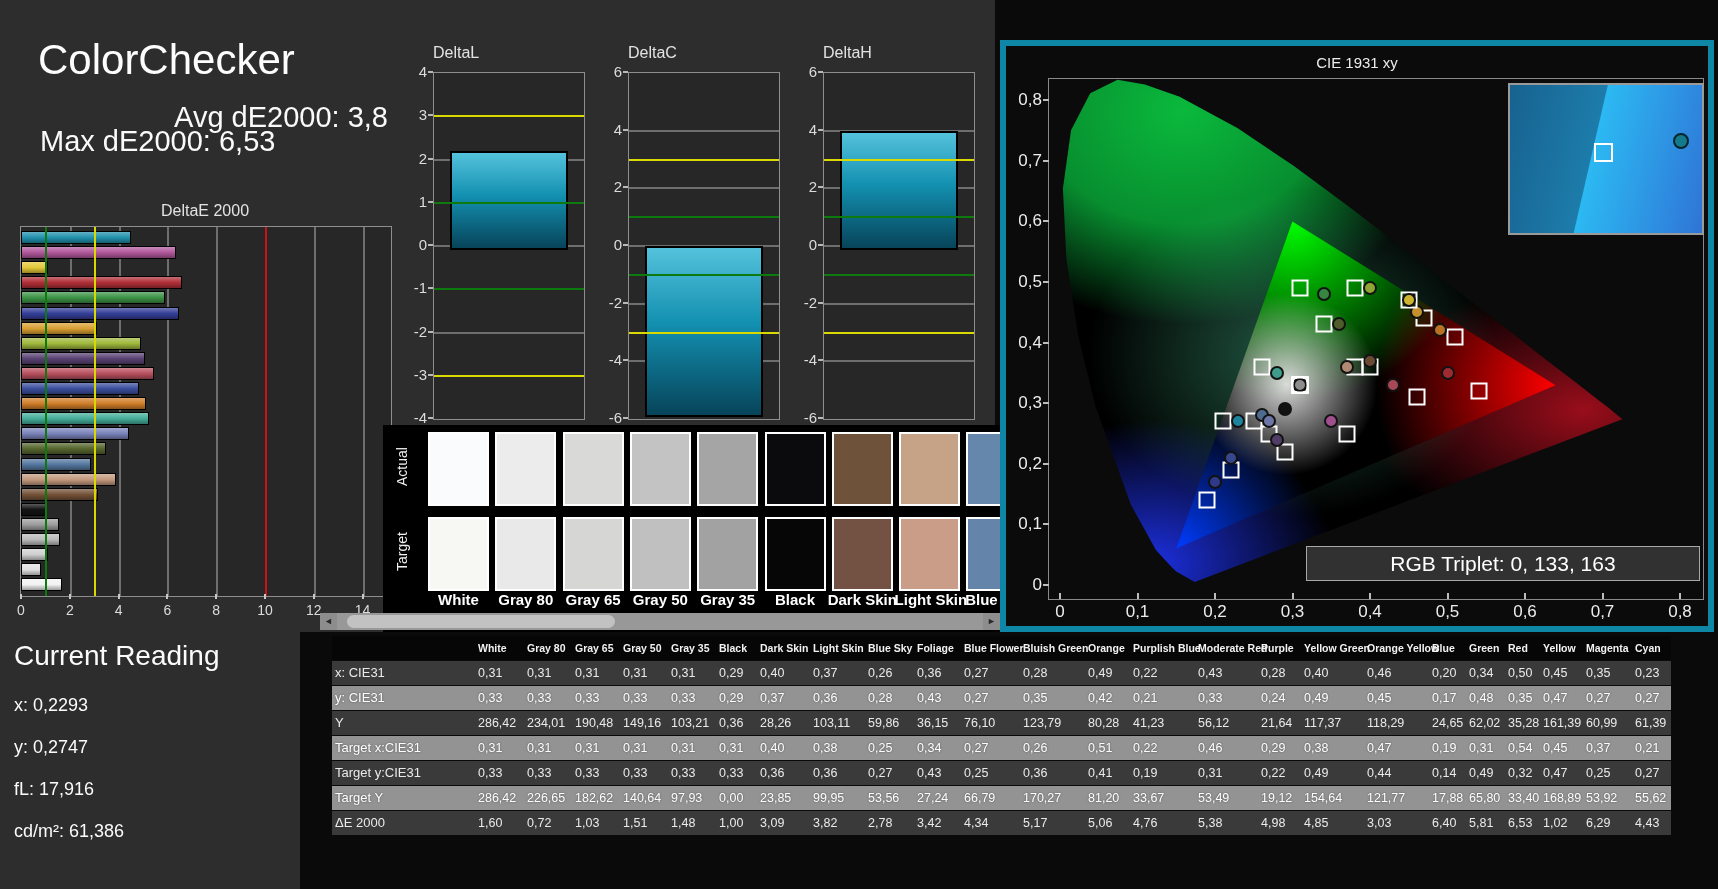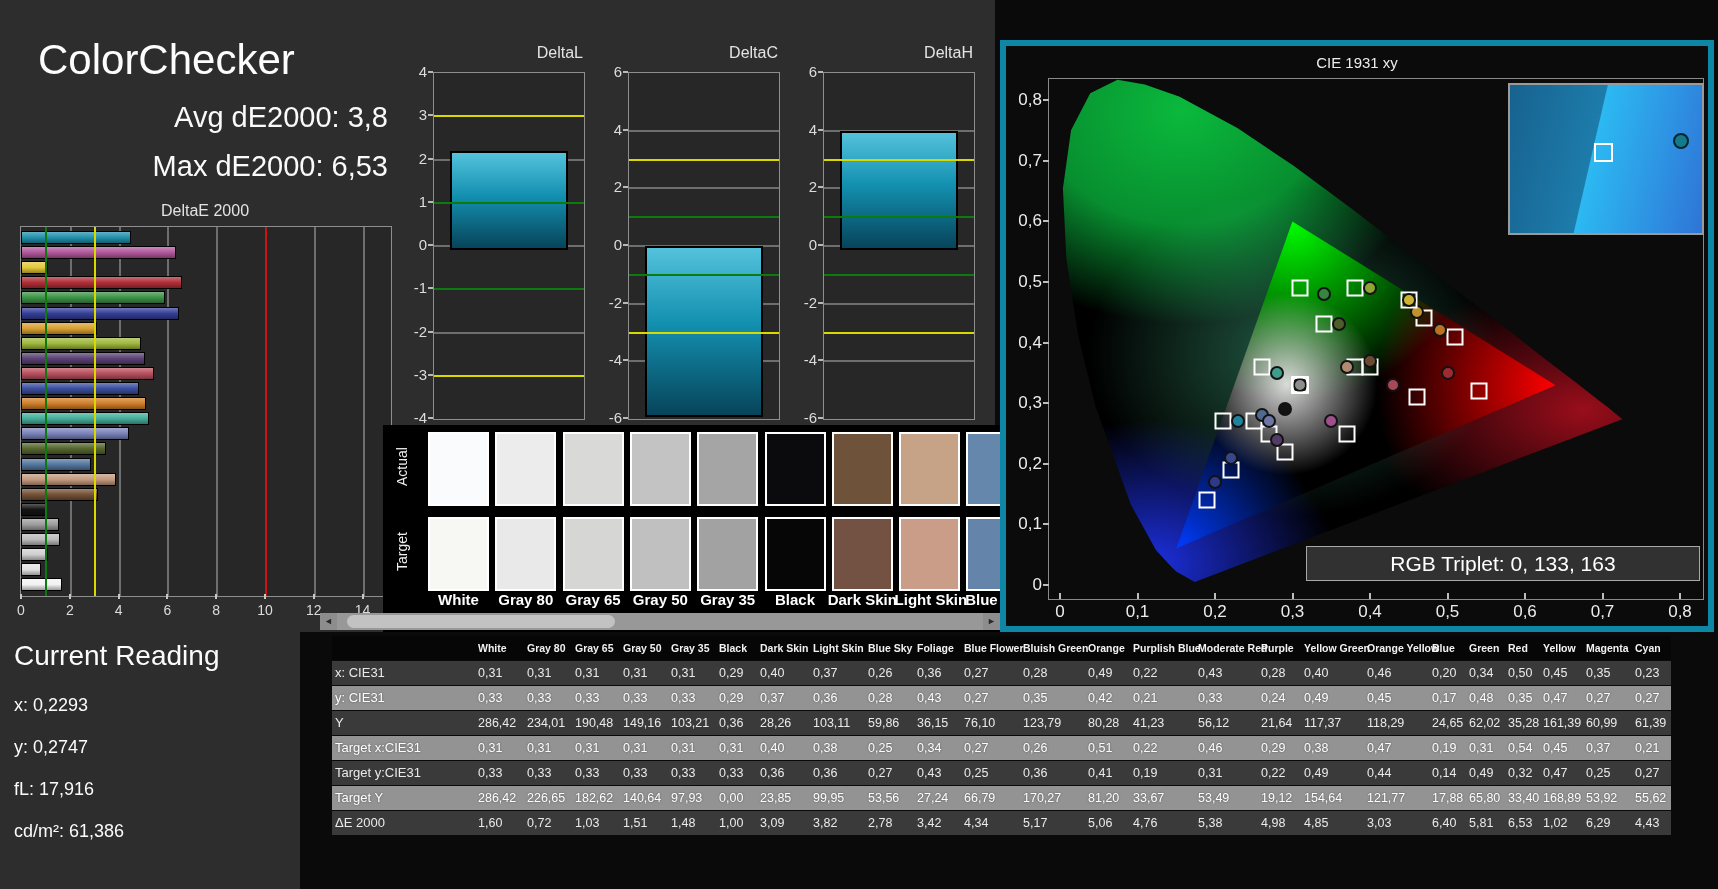--- a/index.html
+++ b/index.html
@@ -4,32 +4,32 @@
 <style>
   html,body{margin:0;padding:0;background:#1a1a1a}
   body{font-family:"Liberation Sans",sans-serif;color:#efefef}
   #stage{position:relative;width:1718px;height:889px;overflow:hidden;background:#2e2d2d}
   .abs{position:absolute}
   .black-a{left:995px;top:0;width:723px;height:889px;background:#0a0a0a}
   .black-b{left:300px;top:632px;width:1418px;height:257px;background:#0a0a0a}
 
   .app-title{left:38px;top:36px;font-size:42px;color:#fdfdfd}
   .avg-line{left:40px;top:101px;width:348px;text-align:right;font-size:29px;color:#fafafa}
-  .max-line{left:40px;top:150px;width:348px;text-align:right;font-size:29px;color:#fafafa}
+  .max-line{left:40px;top:125px;width:348px;text-align:left;font-size:29px;color:#fafafa}
 
   .de-title{left:20px;top:202px;width:370px;text-align:center;font-size:16px;color:#e3e3e3}
   .de-chart{left:20px;top:226px;width:370px;height:369px;border:1px solid #8e8e8e;background:#272727}
   .grid-v{position:absolute;top:0;bottom:0;width:2px;background:#6e6e6e}
   .ref-v{position:absolute;top:0;bottom:0;width:2px}
   .de-bar{position:absolute;height:11px;border:1px solid #000}
   .de-axis{left:14px;top:599px;width:390px;height:18px}
   .ax-x{position:absolute;transform:translateX(-50%);font-size:14px;color:#dcdcdc}
   .tick-x{position:absolute;top:-5px;width:2px;height:5px;background:#c8c8c8}
 
-  .vc-title{top:44px;text-align:right;font-size:16px;color:#e3e3e3}
+  .vc-title{top:44px;text-align:left;font-size:16px;color:#e3e3e3}
   .vc-plot{position:absolute;top:72px;width:150px;height:346px;border:1px solid #8e8e8e;background:#272727}
   .hline{position:absolute;left:0;right:0;height:2px}
   .vc-labels{position:absolute;top:72px;width:26px;height:346px}
   .vc-label{position:absolute;right:4px;width:22px;text-align:right;font-size:15px;color:#dcdcdc}
   .vc-tick{position:absolute;right:-2px;width:5px;height:2px;background:#b9b9b9}
   .vc-bar{position:absolute;left:16px;width:114px;border:2px solid #000;
           background:linear-gradient(180deg,#54c2dc 0%,#1390b0 45%,#07445a 100%)}
 
   .strip{left:383px;top:425px;width:617px;height:207px;background:#000;overflow:hidden}
   .rot-label{position:absolute;left:8px;width:22px;display:flex;align-items:center;justify-content:center;

